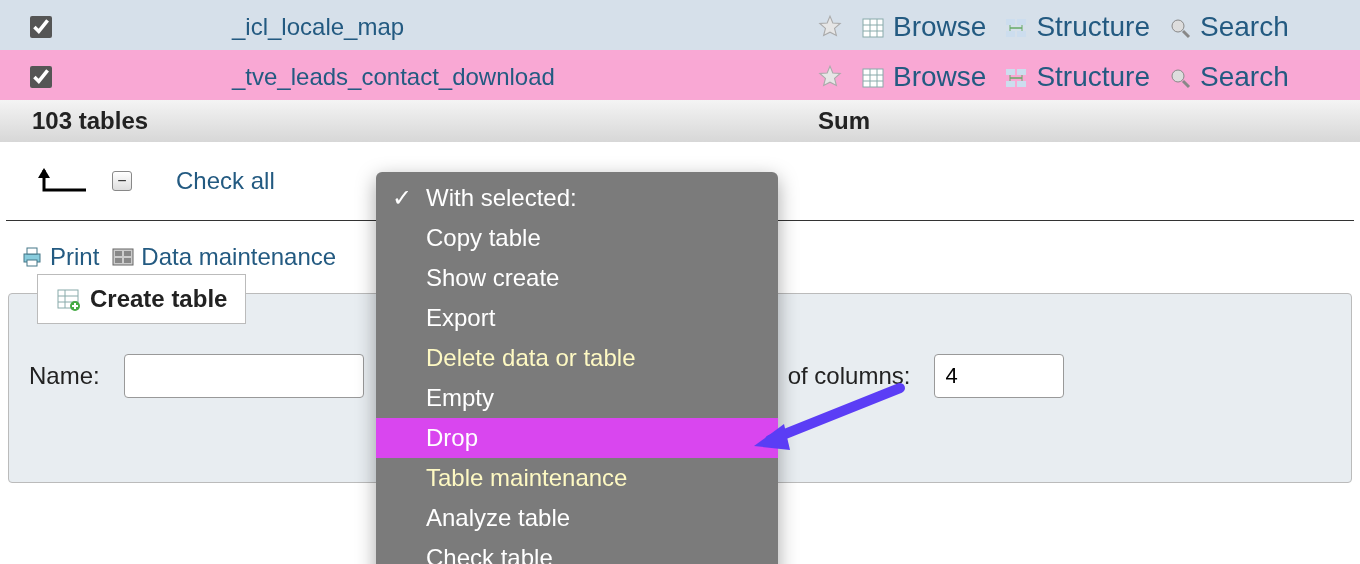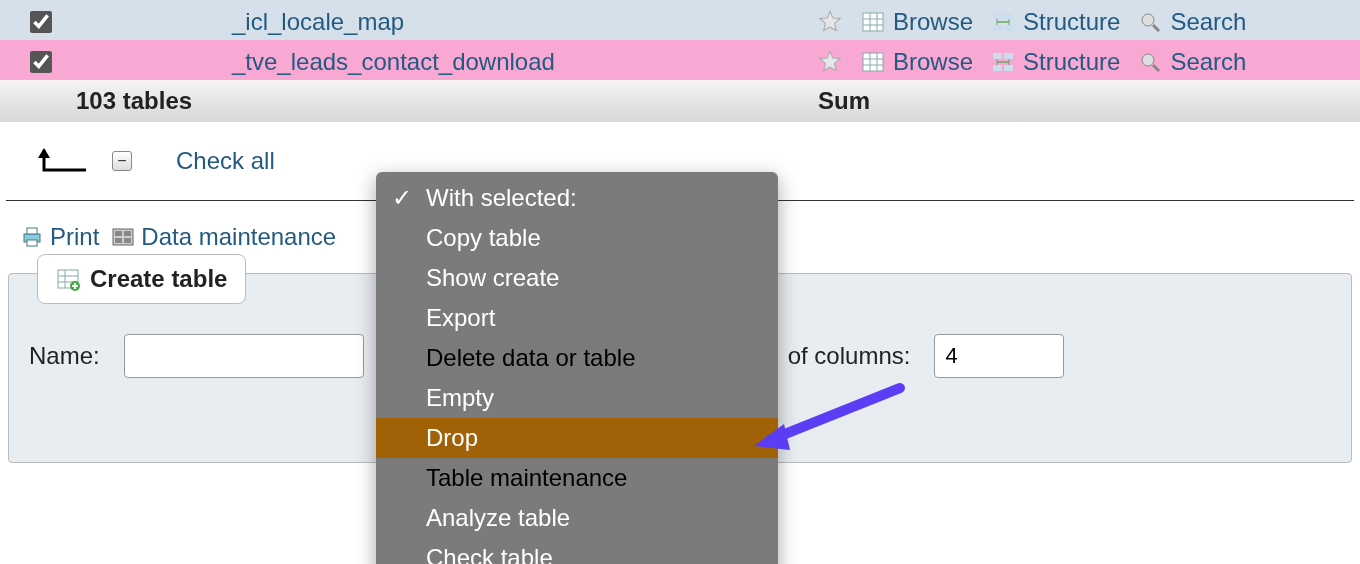--- a/index.html
+++ b/index.html
@@ -1,55 +1,55 @@
 <!DOCTYPE html>
 <html><head>
 <meta charset="utf-8">
 <style>
   * { box-sizing: border-box; margin: 0; padding: 0; }
   html, body { width: 1360px; height: 564px; font-family: Arial, Helvetica, sans-serif; font-size: 20px; color: #222; overflow: hidden; background: #fff; }
   a, .link { color: #235a81; }
   
-  .table-row { display: flex; align-items: center; height: 40px; padding: 4px 10px 0 30px; }
+  .table-row { display: flex; align-items: center; height: 50px; padding: 4px 10px 0 30px; }
   .table-row.odd { background: #d6e0ea; }
   .table-row.even { background: #f9a8d4; }
   .table-row .chk { width: 22px; height: 22px; accent-color: #555; margin-right: 180px; }
   .table-row .tbl-name { color: #235a81; font-size: 24px; cursor: pointer; flex: 0 0 585px; }
   .table-row .actions { display: flex; align-items: center; gap: 18px; }
   .star-icon { width: 26px; height: 26px; display:inline-block; }
-  .action-link { display:flex; align-items:center; gap:8px; color:#235a81; font-size:24px; cursor:pointer; }
+  .action-link { display:flex; align-items:center; gap:8px; color:#235a81; font-size:28px; cursor:pointer; }
   .ico { width:24px; height:24px; display:inline-block; flex:0 0 24px; }
   
-  .summary-row { display:flex; align-items:center; height:42px; background: linear-gradient(#f4f4f4,#d7d7d7); font-weight:bold; font-size:24px; padding-left:76px;gap:12px; }
+  .summary-row { display:flex; align-items:center; height:42px; background: linear-gradient(#f4f4f4,#d7d7d7); font-weight:bold; font-size:24px; padding-left:32px;gap:12px; }
   .summary-row .sum-label { margin-left:auto; margin-right:490px; }
   
   .bar { display:flex; align-items:center; padding:24px 0 24px 36px; gap:24px; }
   .up-arrow { width:52px; height:30px; }
   .minusbox { width:20px; height:20px; border:1px solid #888; border-radius:3px; background:linear-gradient(#fff,#ddd); display:flex; align-items:center; justify-content:center; font-size:16px; line-height:1; color:#333; cursor:pointer; }
   .checkall { color:#235a81; font-size:24px; cursor:pointer;margin-left:20px; }
   
   .hr { border-top:1px solid #333; margin:0 6px; }
   
   .tool-links { display:flex; align-items:flex-start; gap:12px; padding:22px 0 22px 20px; font-size:24px; }
   .tool-links .link { display:flex; align-items:center; gap:6px; cursor:pointer; }
   
   .panel { margin: 0 8px; border:1px solid #bbb; border-radius:4px; background:#e8edf1; padding:0; position:relative; height:190px; }
-  .create-badge { position:absolute; top:-20px; left:28px; background:#fff; border:1px solid #bbb; border-radius:8px; padding:10px 18px; display:flex; align-items:center; gap:10px; font-weight:bold; font-size:24px; }
+  .create-badge { position:absolute; top:-20px; left:28px; background:#fff; border:1px solid #bbb; border-radius:0; padding:10px 18px; display:flex; align-items:center; gap:10px; font-weight:bold; font-size:24px; }
   .form-row { display:flex; align-items:center; gap:24px; padding:60px 20px 0 20px; font-size:24px; }
   .form-row input[type=text], .form-row input.num { height:44px; border:1px solid #999; border-radius:4px; padding:0 10px; font-size:22px; background:#fff; }
   .form-row .name-input { width:240px; }
   .form-row .num { width:130px; }
   .ncol-label { margin-left: 400px; }
   
   .dropdown { position:absolute; left:376px; top:172px; width:402px; background:#7b7b7b; color:#fff; border-radius:6px; padding:6px 0; font-size:24px; box-shadow:0 6px 20px rgba(0,0,0,.35); }
   .dropdown .item { padding:6px 12px 6px 50px; position:relative; cursor:pointer; }
-  .dropdown .item.group { color:#000000; cursor:default; }
+  .dropdown .item.group { color:#fef9c3; cursor:default; }
   .dropdown .item.indent { }
   .dropdown .item.selected::before { content:"✓"; position:absolute; left:16px; top:6px; }
-  .dropdown .item.highlight { background:#a16207; }
+  .dropdown .item.highlight { background:#d946ef; }
   
   .annot-arrow { position:absolute; left:750px; top:380px; width:160px; height:80px; pointer-events:none; }
 </style>
 </head>
 <body>
 
 <div class="table-row odd">
   <input type="checkbox" class="chk" checked="" style="">
   <span class="tbl-name link">_icl_locale_map</span>
   <span class="actions">

